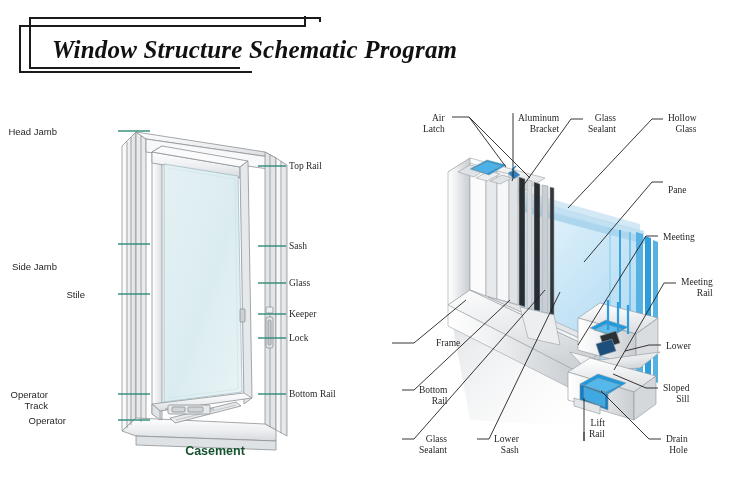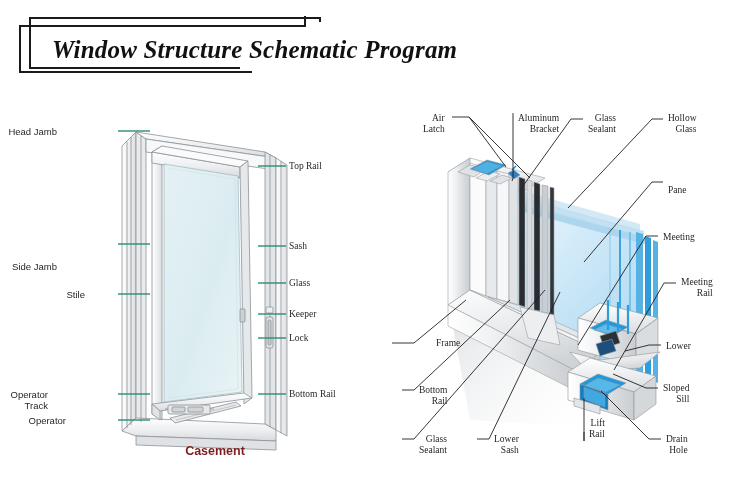--- a/index.html
+++ b/index.html
@@ -27,21 +27,21 @@
     font-size:9.5px;
     color:#231f20;
     line-height:11px;
     white-space:pre-line;
   }
   .lbl.r{text-align:right;}
   .lbl.l{text-align:right;font-family:Liberation Serif, serif;}
   .caption{
     position:absolute;
     font-family:"Liberation Sans",sans-serif;
-    font-weight:bold;font-size:12.5px;color:#7f1d1d;
+    font-weight:bold;font-size:12.5px;color:#14532d;
     text-align:center;
   }
 </style>
 </head>
 <body>
 
 <div id="page">
 
   <div id="title-block">
     <svg id="title-deco" viewBox="0 0 480 92" width="480" height="92">

